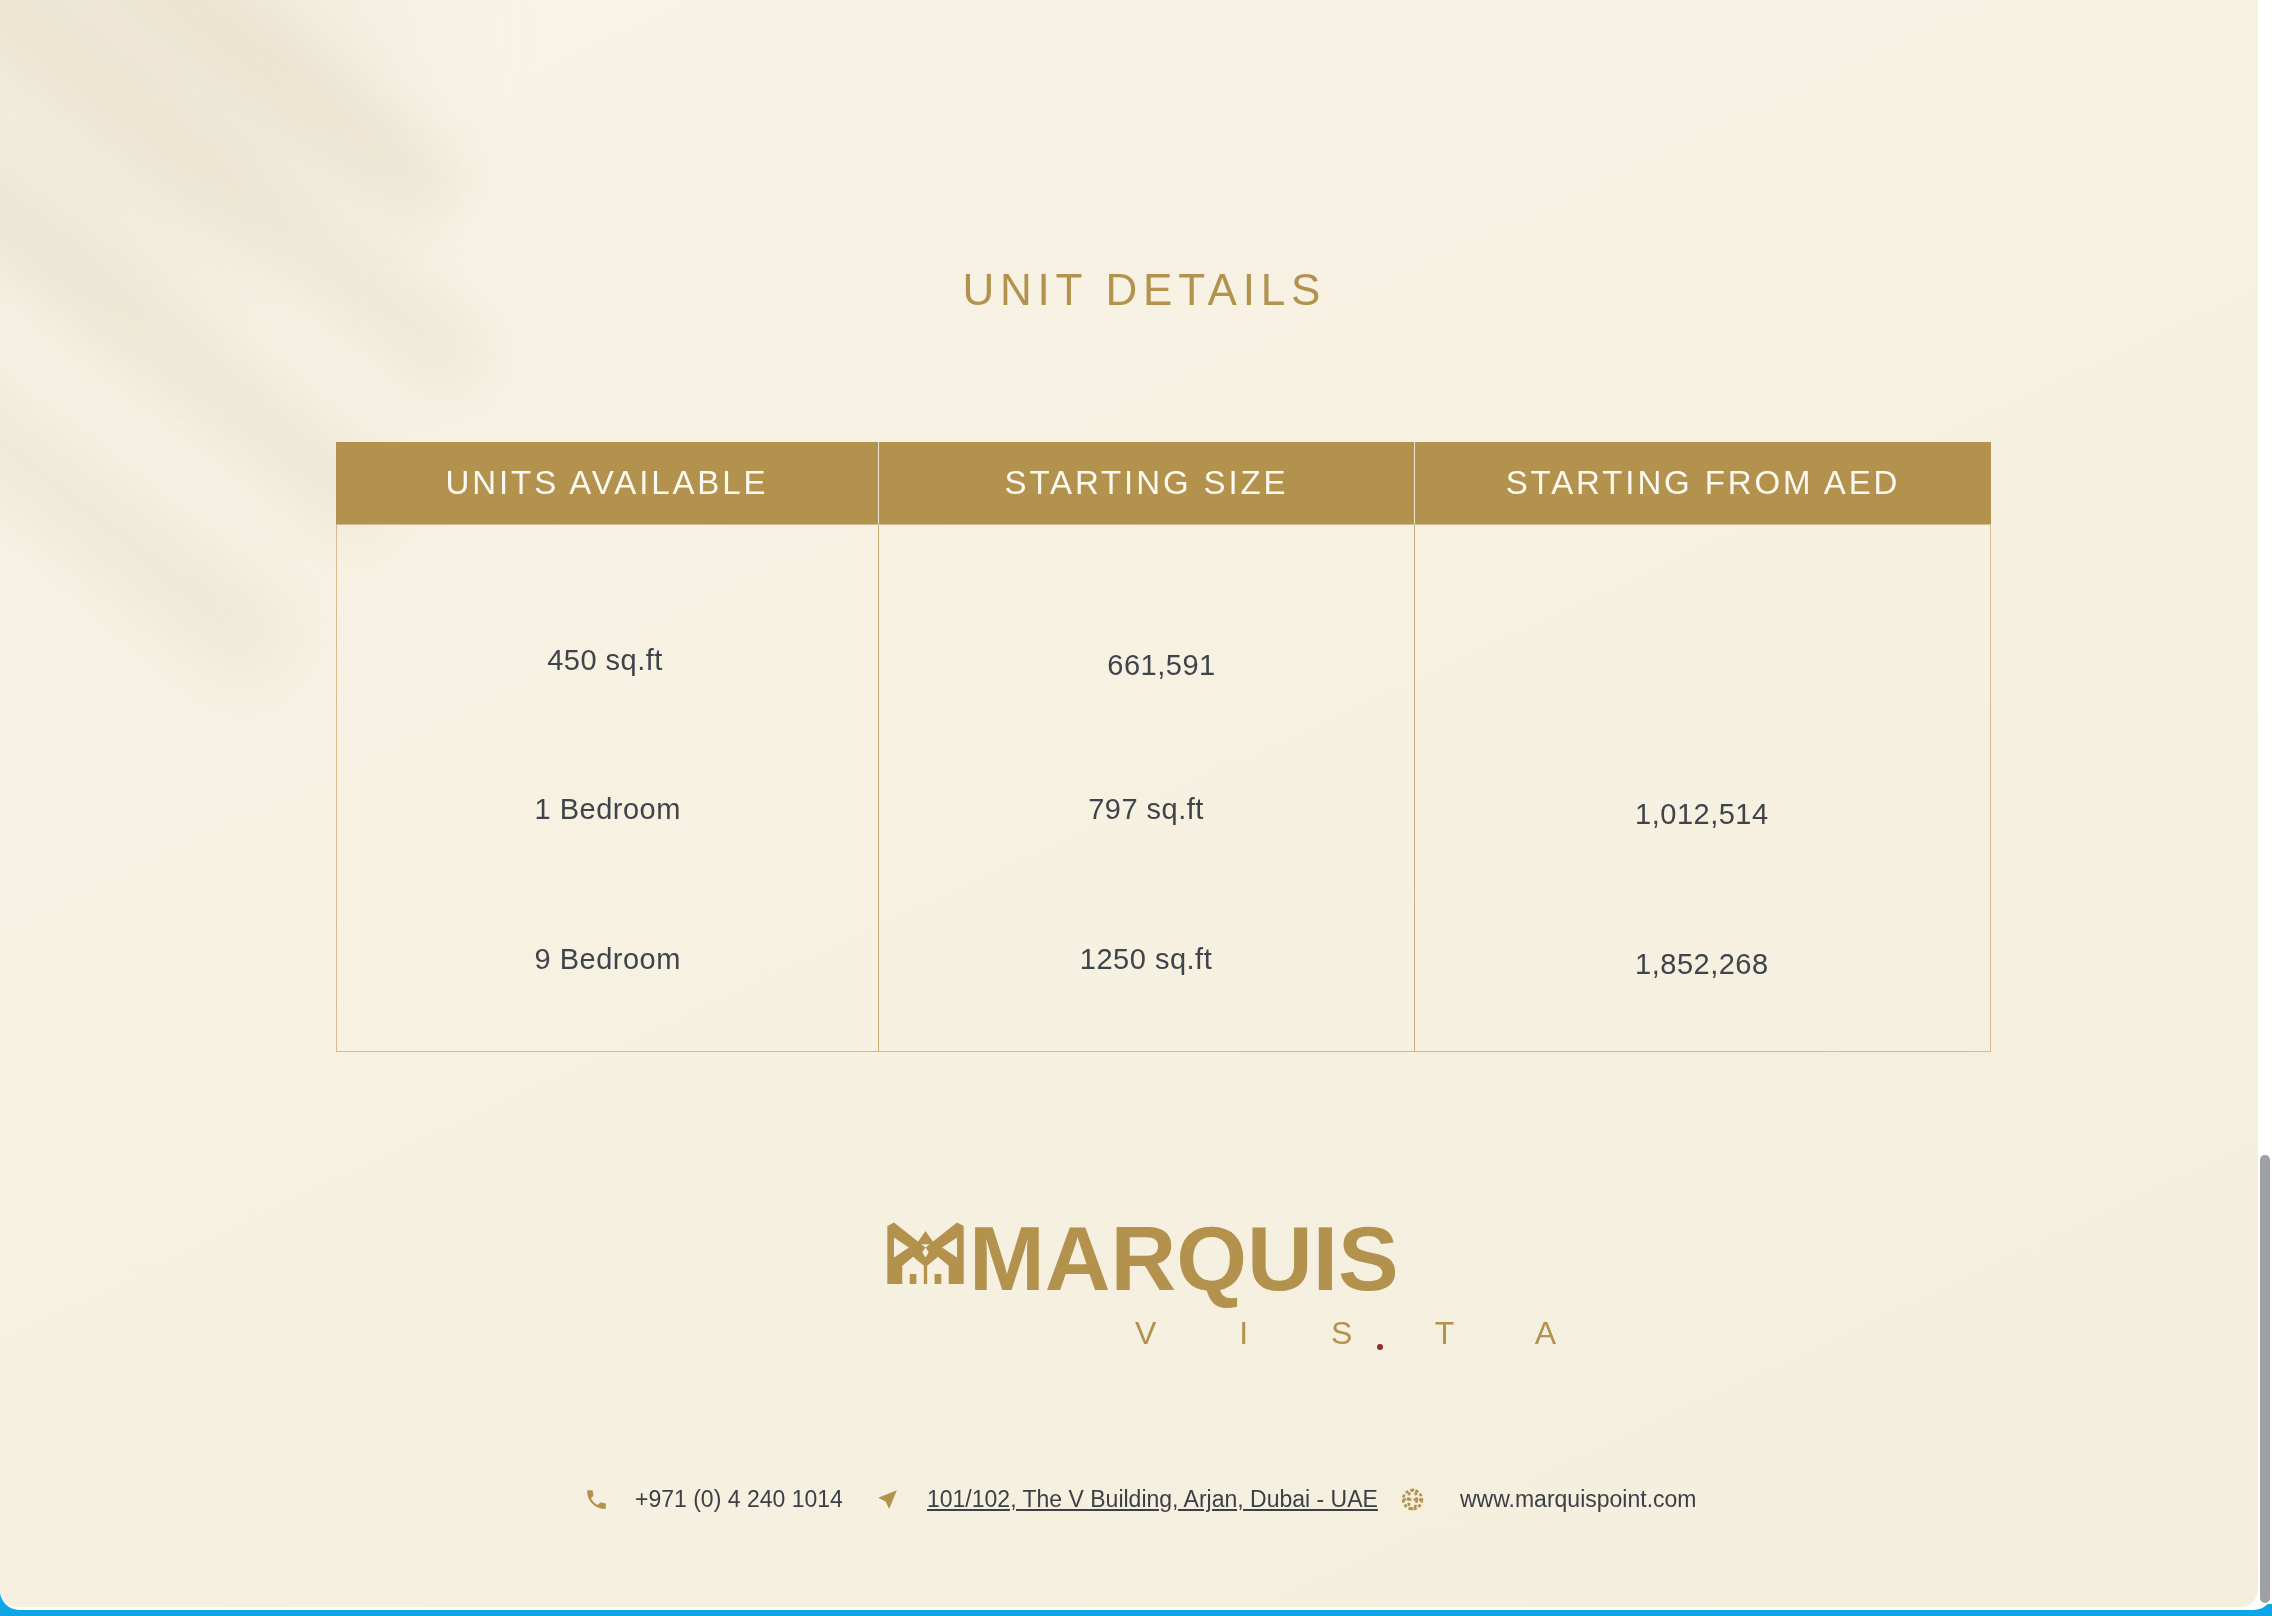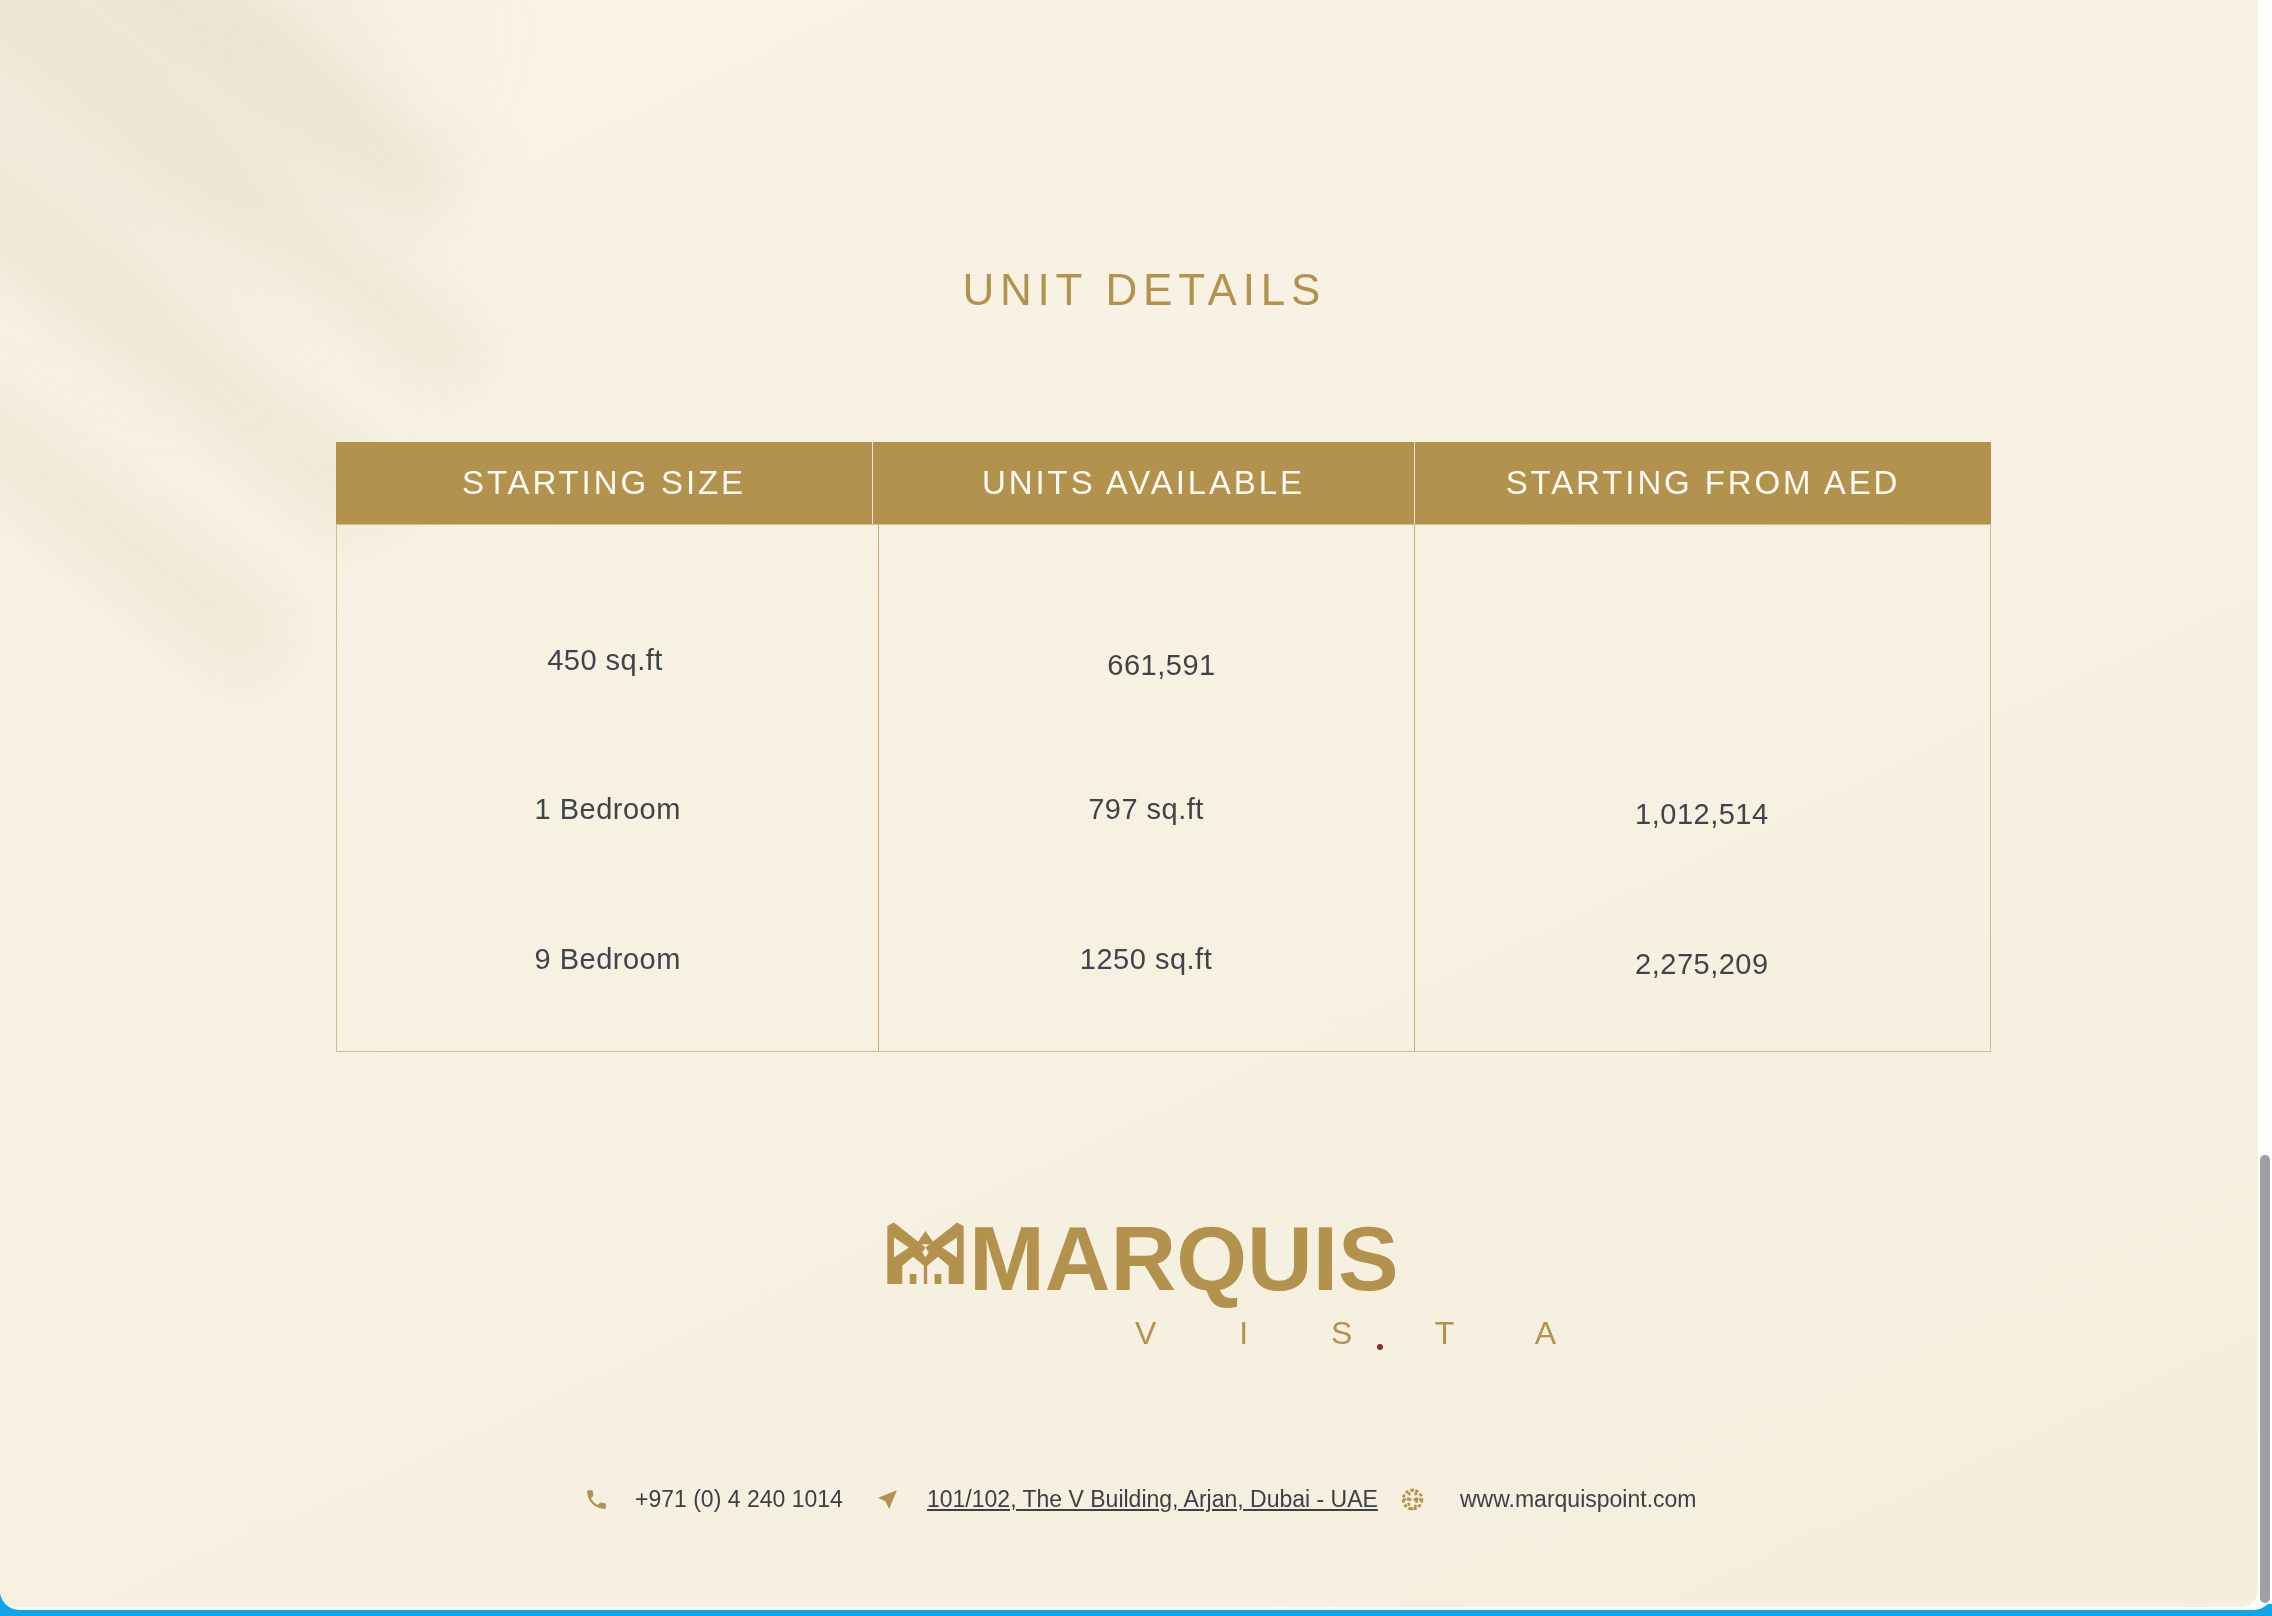--- a/index.html
+++ b/index.html
@@ -62,41 +62,41 @@
       <div class="leafshadow ls1"></div>
       <div class="leafshadow ls2"></div>
       <div class="leafshadow ls3"></div>
       <div class="leafshadow ls4"></div>
       <div class="leafshadow ls5"></div>
 
       <div class="page-title">UNIT DETAILS</div>
 
       <div class="unit-table">
         <div class="thead">
+          <div class="th c1">UNITS AVAILABLE</div>
           <div class="th c2">STARTING SIZE</div>
-          <div class="th c1">UNITS AVAILABLE</div>
           <div class="th c3">STARTING FROM AED</div>
         </div>
         <div class="tbody">
           <div class="vline vl1"></div>
           <div class="vline vl2"></div>
 
           <div class="trow r1">
             <div class="td c2">450 sq.ft</div>
             <div class="td c3 price">661,591</div>
           </div>
           <div class="trow r2">
             <div class="td c1">1 Bedroom</div>
             <div class="td c2">797 sq.ft</div>
             <div class="td c3 price">1,012,514</div>
           </div>
           <div class="trow r3">
             <div class="td c1">9 Bedroom</div>
             <div class="td c2">1250 sq.ft</div>
-            <div class="td c3 price">2,275,209</div>
+            <div class="td c3 price">1,852,268</div>
           </div>
         </div>
       </div>
 
       <svg class="crown" width="83" height="79" viewBox="0 0 100 80">
         <path fill="#b3924d" fill-rule="evenodd" d="
           M4,78 L4,8 L41,27 L50,14 L59,27 L96,8 L96,78 Z
           M12,22 L12,46 L30,34 Z
           M88,22 L88,46 L70,34 Z
           M40,30 L60,30 L50,46 Z

